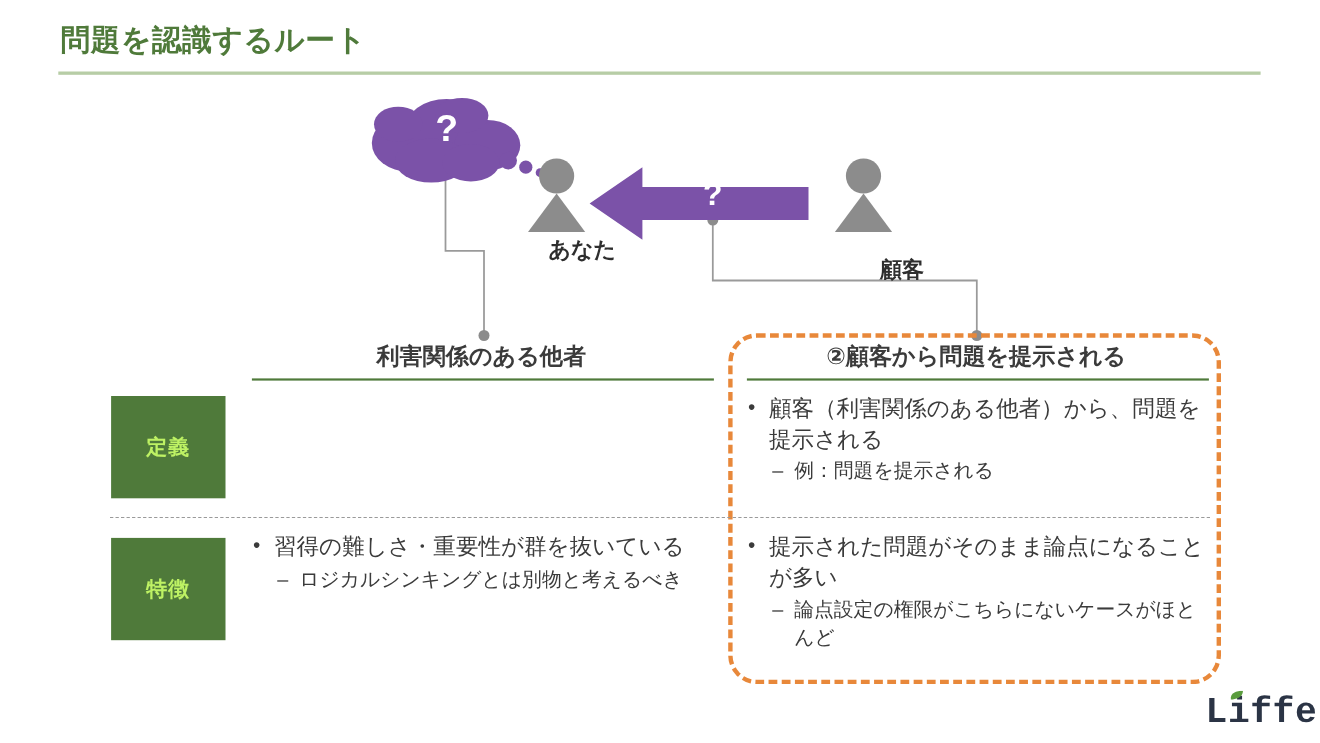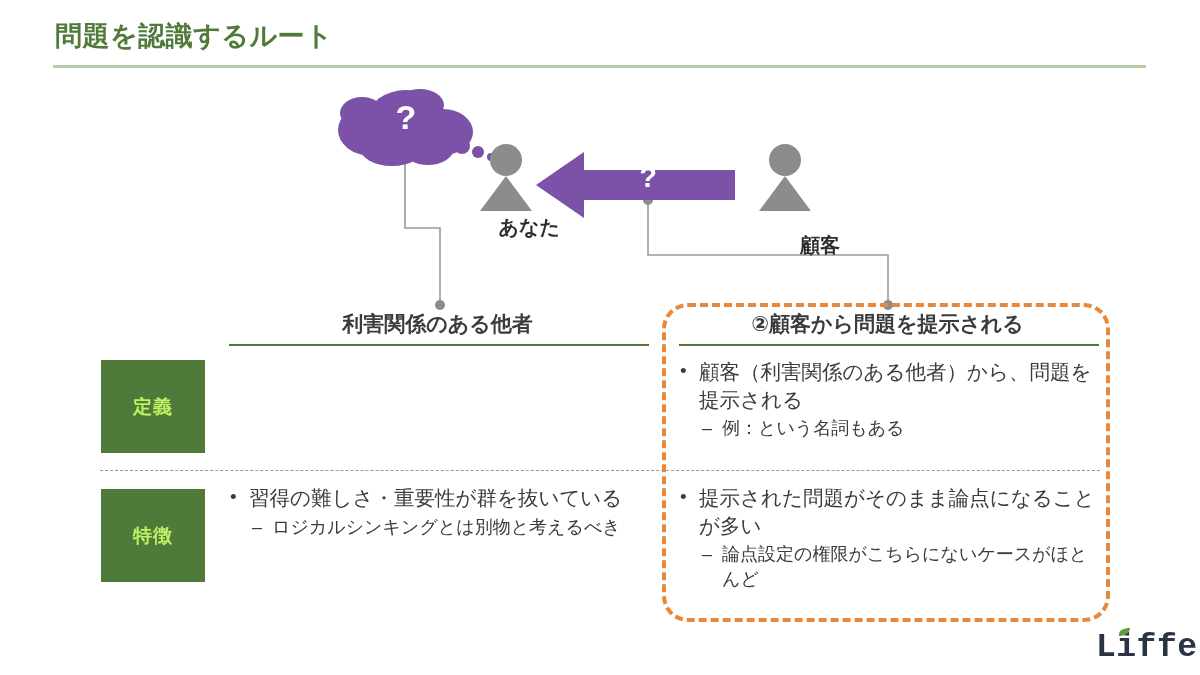--- a/index.html
+++ b/index.html
@@ -269,21 +269,21 @@
   <div class="col-rule c2"></div>
 
   <div class="row-label r1">定義</div>
   <div class="row-label r2">特徴</div>
 
   <div class="row-divider"></div>
 
 
   <div class="cell c2 r1">
     <div class="bullet-l1">顧客（利害関係のある他者）から、問題を提示される</div>
-    <div class="bullet-l2">例：という名詞もある</div>
+    <div class="bullet-l2">例：問題を提示される</div>
   </div>
 
   <div class="cell c1 r2">
     <div class="bullet-l1">習得の難しさ・重要性が群を抜いている</div>
     <div class="bullet-l2">ロジカルシンキングとは別物と考えるべき</div>
   </div>
 
   <div class="cell c2 r2">
     <div class="bullet-l1">提示された問題がそのまま論点になることが多い</div>
     <div class="bullet-l2">論点設定の権限がこちらにないケースがほとんど</div>

